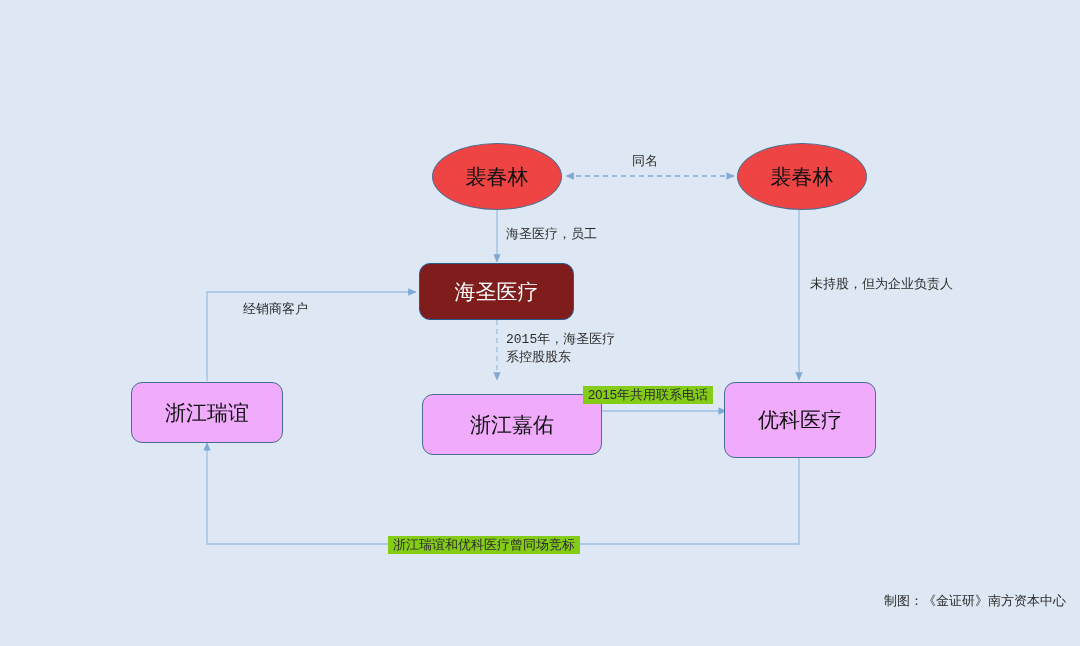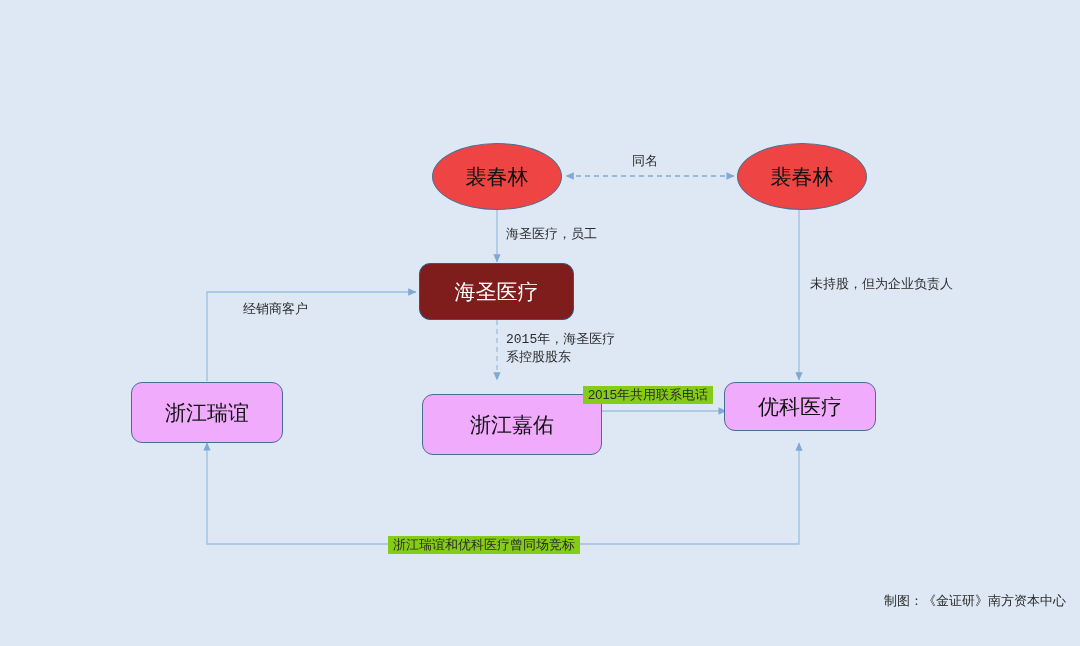--- a/index.html
+++ b/index.html
@@ -128,21 +128,21 @@
   </div>
 
   <div class="node node-rect" style="left:131px; top:382px; width:152px; height:61px;">
     <span>浙江瑞谊</span>
   </div>
 
   <div class="node node-rect" style="left:422px; top:394px; width:180px; height:61px;">
     <span>浙江嘉佑</span>
   </div>
 
-  <div class="node node-rect" style="left:724px; top:382px; width:152px; height:49px;">
+  <div class="node node-rect" style="left:724px; top:382px; width:152px; height:76px;">
     <span>优科医疗</span>
   </div>
 
   <div class="edge-label" style="left:632px; top:152px;">同名</div>
 
   <div class="edge-label" style="left:506px; top:225px;">海圣医疗，员工</div>
 
   <div class="edge-label" style="left:506px; top:331px;font-family:Liberation Mono, monospace;">2015年，海圣医疗
 系控股股东</div>
 

